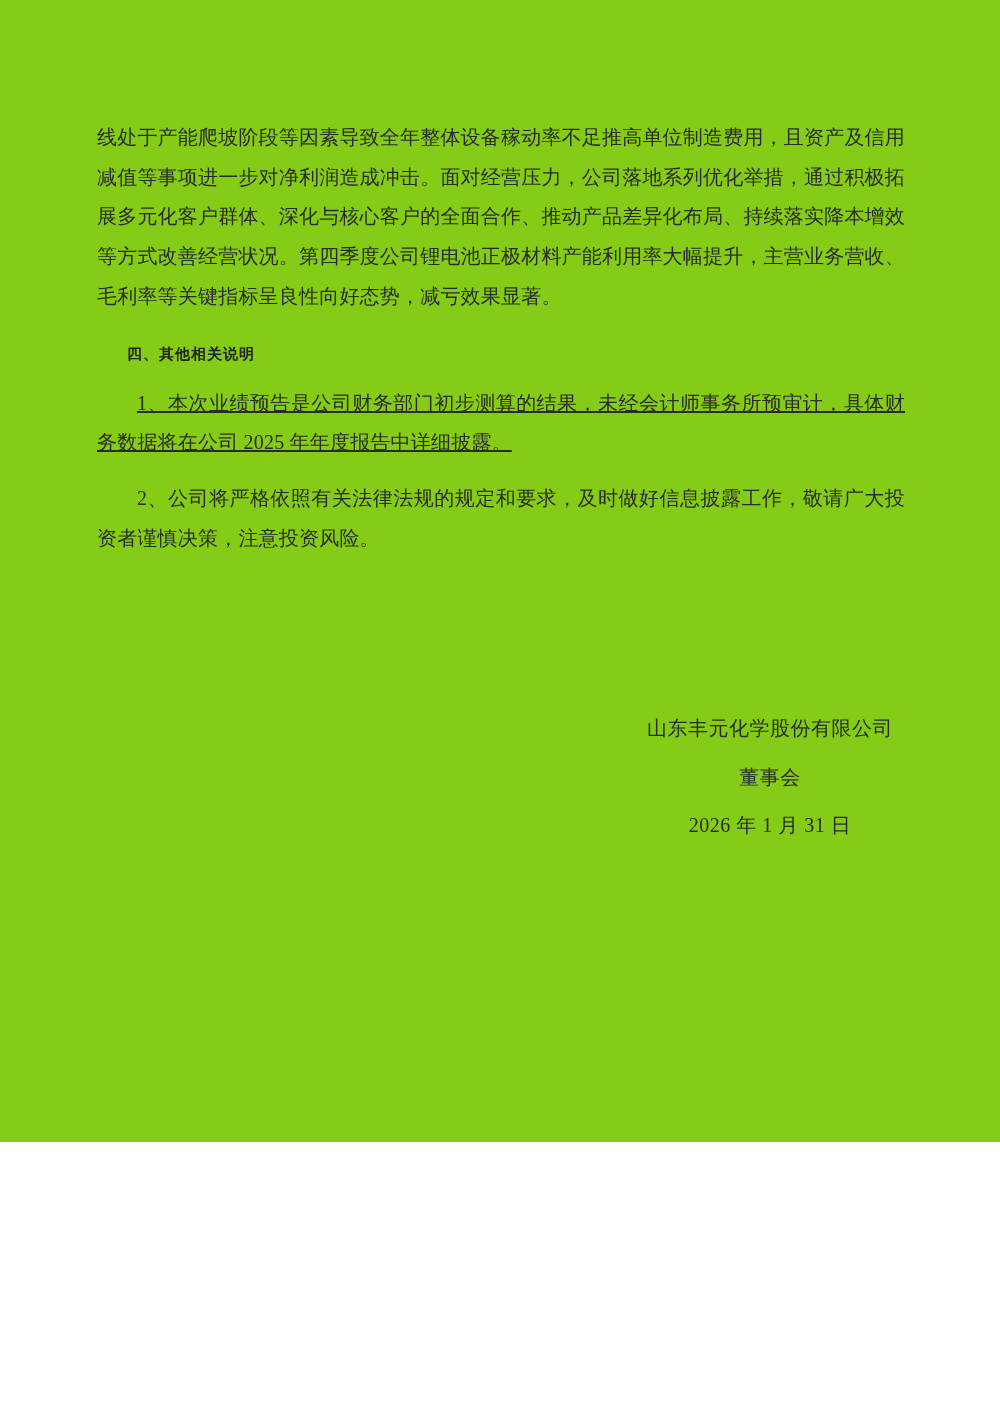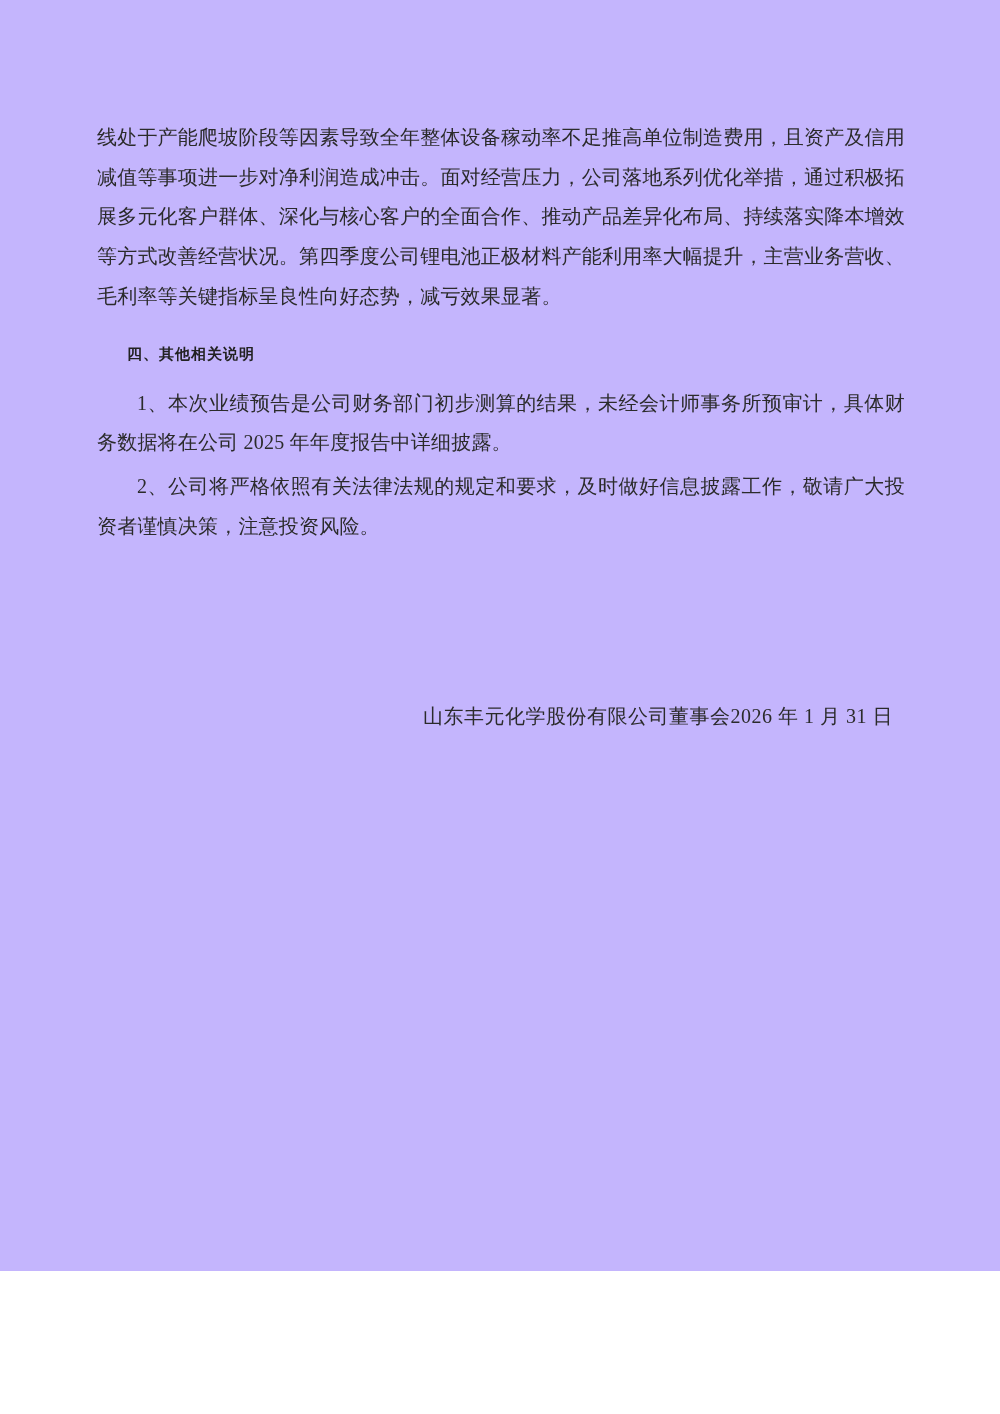--- a/index.html
+++ b/index.html
@@ -3,22 +3,22 @@
 <meta charset="utf-8">
 <style>
   html, body {
     margin: 0;
     padding: 0;
     background: #ffffff;
   }
   .page {
     position: relative;
     width: 1000px;
-    height: 1271px;
-    background: #c4b5fd;
+    height: 1142px;
+    background: #84cc16;
     overflow: hidden;
     color: #2b2b2b;
     font-family: "Liberation Serif", "DejaVu Serif", serif;
   }
   .content {
     position: absolute;
     left: 97px;
     right: 95px;
     top: 0;
     padding-top: 118px;
@@ -39,30 +39,30 @@
   .section-heading {
     margin: 23px 0 0 0;
     font-family: "Liberation Sans", "DejaVu Sans", sans-serif;
     font-weight: bold;
     font-size: 15px;
     line-height: 28px;
     letter-spacing: 1px;
     text-indent: 2em;
     color: #222222;
   }
-  .para-note-1    { margin-top: 16px; }
-  .para-note-2    { margin-top: 4px; }
+  .para-note-1    { margin-top: 16px; text-decoration: underline; }
+  .para-note-2    { margin-top: 16px; }
   .closing        { margin-top: 39px; }
   .signature {
     margin-top: 146px;
     margin-left: auto;
     margin-right: 12px;
     width: fit-content;
     display: flex;
-    flex-direction: row;
+    flex-direction: column;
     align-items: center;
   }
   .sig-line {
     font-size: 20px;
     line-height: 48.5px;
     letter-spacing: 0.5px;
     white-space: nowrap;
     text-align: center;
     color: #2b2b2b;
   }

